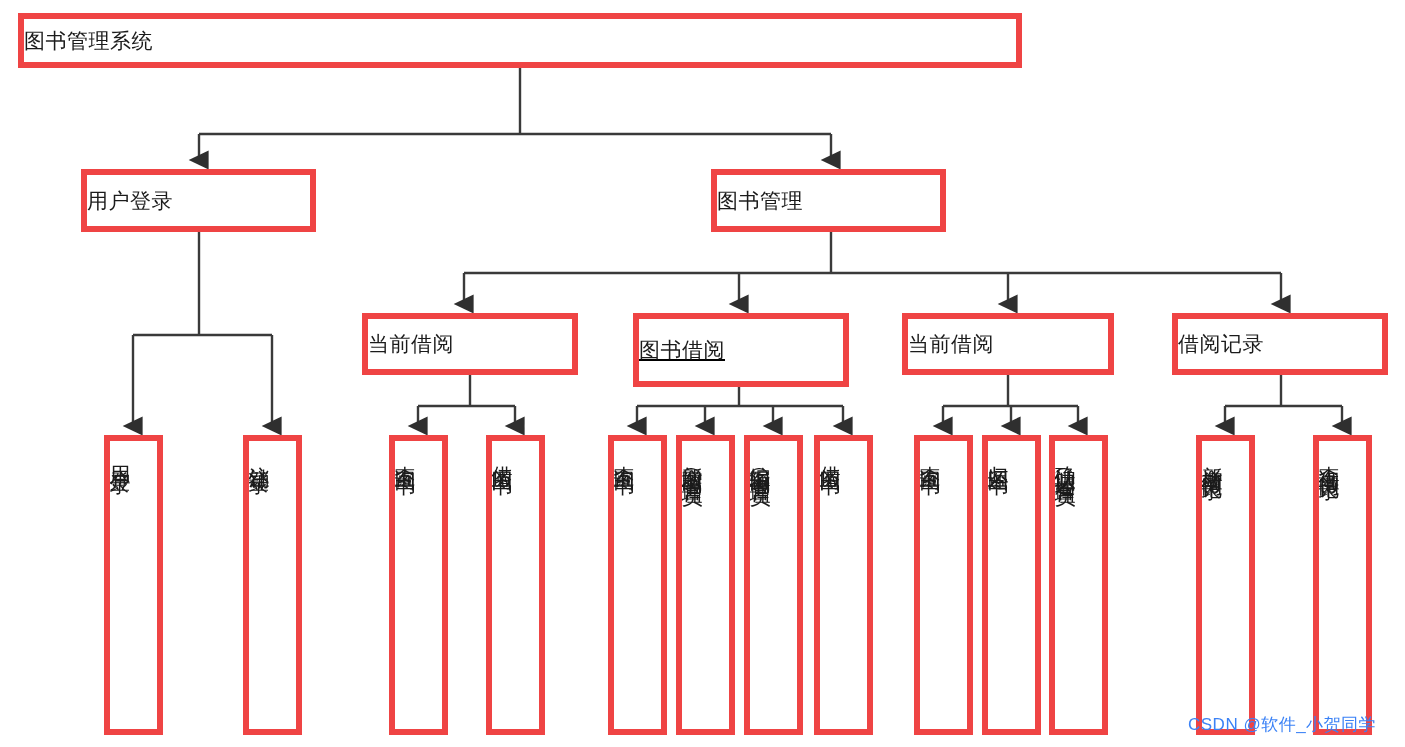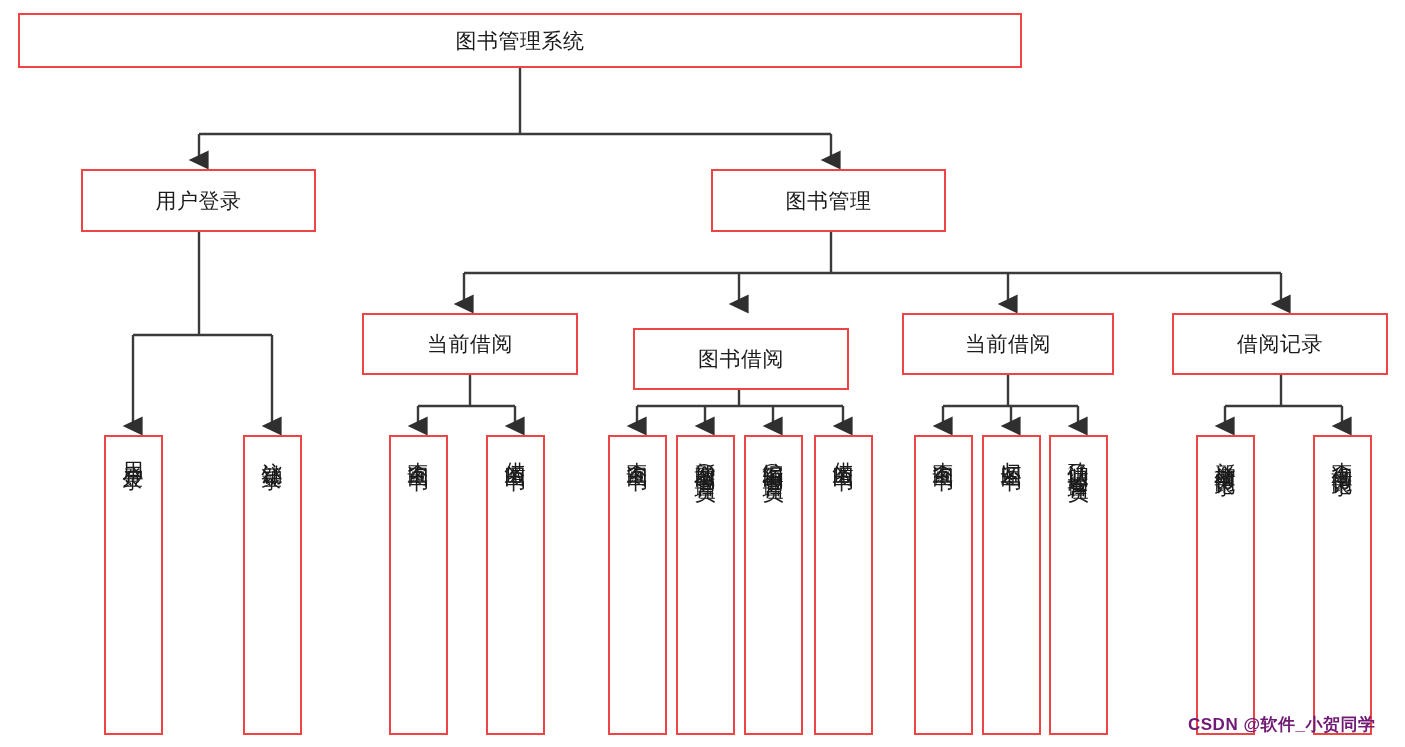--- a/index.html
+++ b/index.html
@@ -23,24 +23,23 @@
     position: absolute;
     left: 0;
     top: 0;
     width: 1405px;
     height: 747px;
   }
   .node {
     position: absolute;
     box-sizing: border-box;
     background: #ffffff;
-    border: 2px solid #ef4444;
+    border: 6px solid #ef4444;
     display: flex;
     align-items: center;
-    justify-content: center;
     overflow: hidden;
   }
   .node .label {
     color: #1b1b1b;
     text-align: center;
     line-height: 1.12;
     white-space: pre;
   }
   .node.horiz .label {
     font-size: 21px;
@@ -59,24 +58,23 @@
     text-orientation: upright;
     font-size: 21px;
     letter-spacing: 3px;
     line-height: 1;
   }
   .watermark {
     position: absolute;
     left: 1188px;
     top: 713px;
     font-size: 17px;
-    color: #701a75;
+    color: #3b82f6;
     white-space: nowrap;
     letter-spacing: 0.5px;
-    font-weight: bold;
   }
 </style>
 </head>
 <body>
 
 <div id="diagram-root">
 
   <svg class="edges" viewBox="0 0 1405 747">
     <defs>
       <marker id="arrow" markerWidth="9" markerHeight="9" refX="4.5" refY="4.5" orient="auto">
@@ -134,21 +132,21 @@
   <div class="node horiz" style="left:81px; top:169px; width:235px; height:63px;">
     <span class="label">用户登录</span>
   </div>
   <div class="node horiz" style="left:711px; top:169px; width:235px; height:63px;">
     <span class="label">图书管理</span>
   </div>
 
   <div class="node horiz" style="left:362px; top:313px; width:216px; height:62px;">
     <span class="label">当前借阅</span>
   </div>
-  <div class="node horiz" style="left:633px; top:328px; width:216px; height:62px;">
+  <div class="node horiz" style="left:633px; top:313px; width:216px; height:74px;text-decoration:underline;">
     <span class="label">图书借阅</span>
   </div>
   <div class="node horiz" style="left:902px; top:313px; width:212px; height:62px;">
     <span class="label">当前借阅</span>
   </div>
   <div class="node horiz" style="left:1172px; top:313px; width:216px; height:62px;">
     <span class="label">借阅记录</span>
   </div>
 
   <div class="node vert" style="left:104px; top:435px; width:59px; height:300px;">

